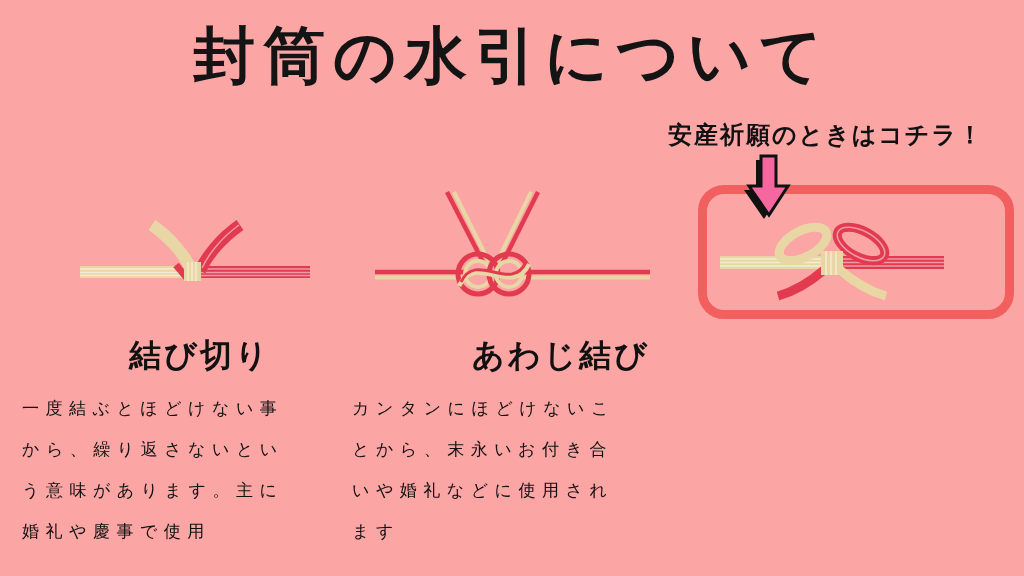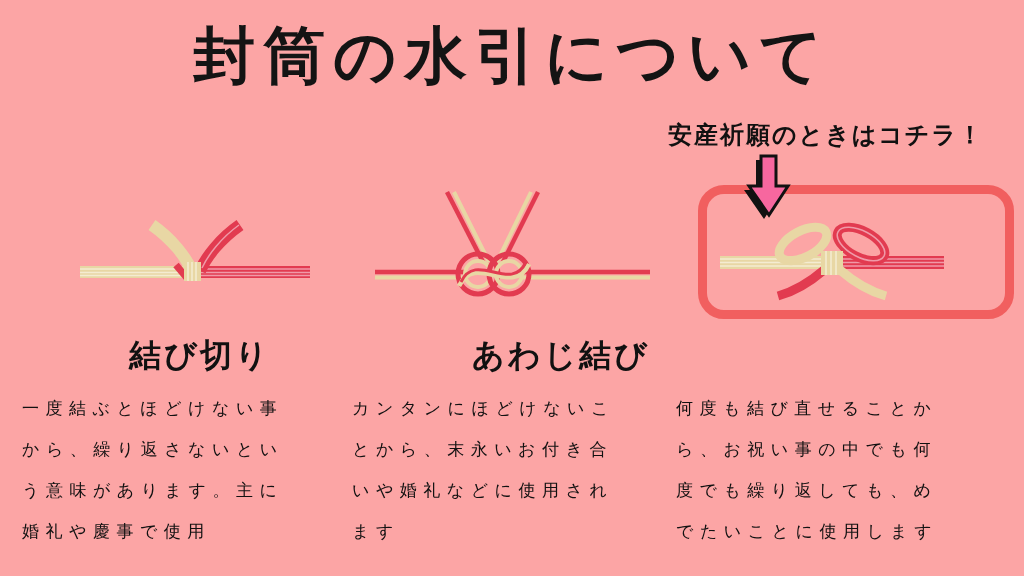--- a/index.html
+++ b/index.html
@@ -117,18 +117,14 @@
   <div class="knot-label l2">あわじ結び</div>
 
   <div class="desc d1">一度結ぶとほどけない事
 から、繰り返さないとい
 う意味があります。主に
 婚礼や慶事で使用</div>
   <div class="desc d2">カンタンにほどけないこ
 とから、末永いお付き合
 いや婚礼などに使用され
 ます</div>
-  <div class="desc d3">何度も結び直せることか
-ら、お祝い事の中でも何
-度でも繰り返しても、め
-でたいことに使用します</div>
 
 </div>
 
 </body></html>

